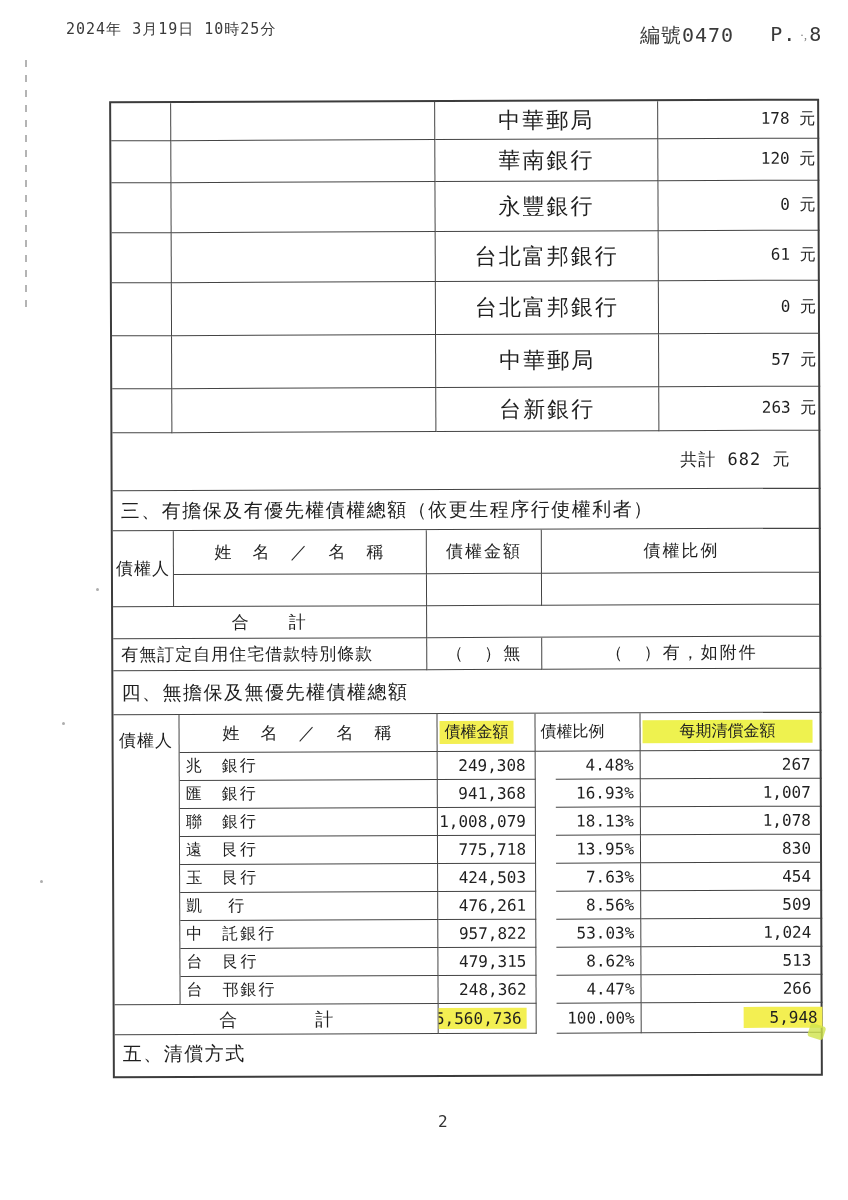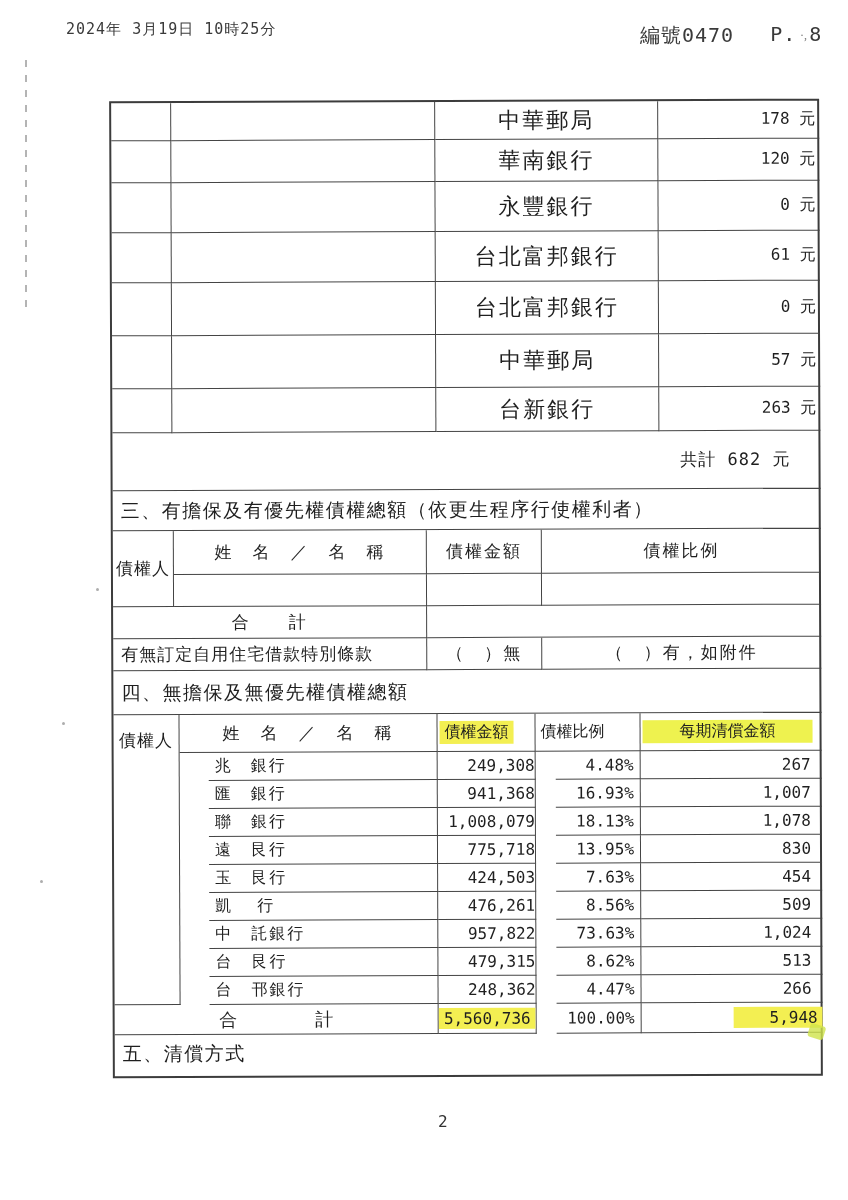--- a/index.html
+++ b/index.html
@@ -52,24 +52,24 @@
   .t3 .hdr{display:flex;align-items:center;justify-content:center;letter-spacing:2px;}
   .t3 .creditor{grid-row:1/3;display:flex;align-items:center;justify-content:center;letter-spacing:1px;}
   
   .t4{position:absolute;left:0;top:612px;width:708px;display:grid;
       grid-template-columns:66px 258px 98px 105px 181px;
       grid-template-rows:38px repeat(9,28px) 30px;font-size:16px;}
   .t4 .creditor{grid-row:1/11;display:flex;align-items:flex-start;justify-content:center;
       padding-top:14px;letter-spacing:1px;font-size:17px;}
   .t4 .hname{display:flex;align-items:center;justify-content:center;letter-spacing:2px;font-size:17px;}
   .t4 .hcell{display:flex;align-items:center;padding-left:2px;font-size:16px;}
-  .t4 .bname{display:flex;align-items:center;padding-left:6px;letter-spacing:2px;margin-left:29px;}
+  .t4 .bname{display:flex;align-items:center;padding-left:6px;letter-spacing:2px;}
   .t4 .num{display:flex;align-items:center;justify-content:flex-end;
       font-family:"DejaVu Sans Mono",monospace;font-size:16px;}
-  .t4 .a{padding-right:0;} .t4 .r{padding-right:6px;margin-left:20px;} .t4 .p{padding-right:11px;}
+  .t4 .a{padding-right:9px;} .t4 .r{padding-right:6px;margin-left:20px;} .t4 .p{padding-right:11px;}
   .t4 .total-label{grid-column:1/3;display:flex;align-items:center;justify-content:center;
       letter-spacing:14px;font-size:18px;padding-left:14px;}
   .hl{background:#f3ef52;display:inline-block;padding:1px 5px;}
   .hl-green{background:#eef24f;}
   .hl-wide{min-width:160px;text-align:center;}
   .smudge{position:absolute;left:694px;top:924px;width:16px;height:14px;
       background:#cfe34b;opacity:.8;transform:rotate(18deg);border-radius:3px;}
   
   .s5{position:absolute;left:0;top:932px;width:708px;height:43px;box-sizing:border-box;
       display:flex;align-items:flex-start;padding:6px 0 0 8px;font-size:19px;letter-spacing:1.5px;}
@@ -189,40 +189,40 @@
       <div class="cell br bb num r">7.63%</div>
       <div class="cell bb num p">454</div>
 
       <div class="cell br bb bname">凱　 行</div>
       <div class="cell br bb num a">476,261</div>
       <div class="cell br bb num r">8.56%</div>
       <div class="cell bb num p">509</div>
 
       <div class="cell br bb bname">中　託銀行</div>
       <div class="cell br bb num a">957,822</div>
-      <div class="cell br bb num r">73.63%</div>
+      <div class="cell br bb num r">53.03%</div>
       <div class="cell bb num p">1,024</div>
 
       <div class="cell br bb bname">台　艮行</div>
       <div class="cell br bb num a">479,315</div>
       <div class="cell br bb num r">8.62%</div>
       <div class="cell bb num p">513</div>
 
       <div class="cell br bb bname">台　邗銀行</div>
       <div class="cell br bb num a">248,362</div>
       <div class="cell br bb num r">4.47%</div>
       <div class="cell bb num p">266</div>
 
       <div class="cell br bb total-label">合　　計</div>
       <div class="cell br bb num a">
           <span class="hl">5,560,736</span>
         </div>
       <div class="cell br bb num r">100.00%</div>
       <div class="cell bb num p" style="padding-right:0;">
-          <span class="hl" style="padding-left:36px;">5,948</span>
+          <span class="hl" style="padding-left:26px;">5,948</span>
         </div>
     </div>
 
     <div class="smudge"></div>
 
     <div class="s5">五、清償方式</div>
   </div>
 
   <div class="pageno">2</div>
 </div>

